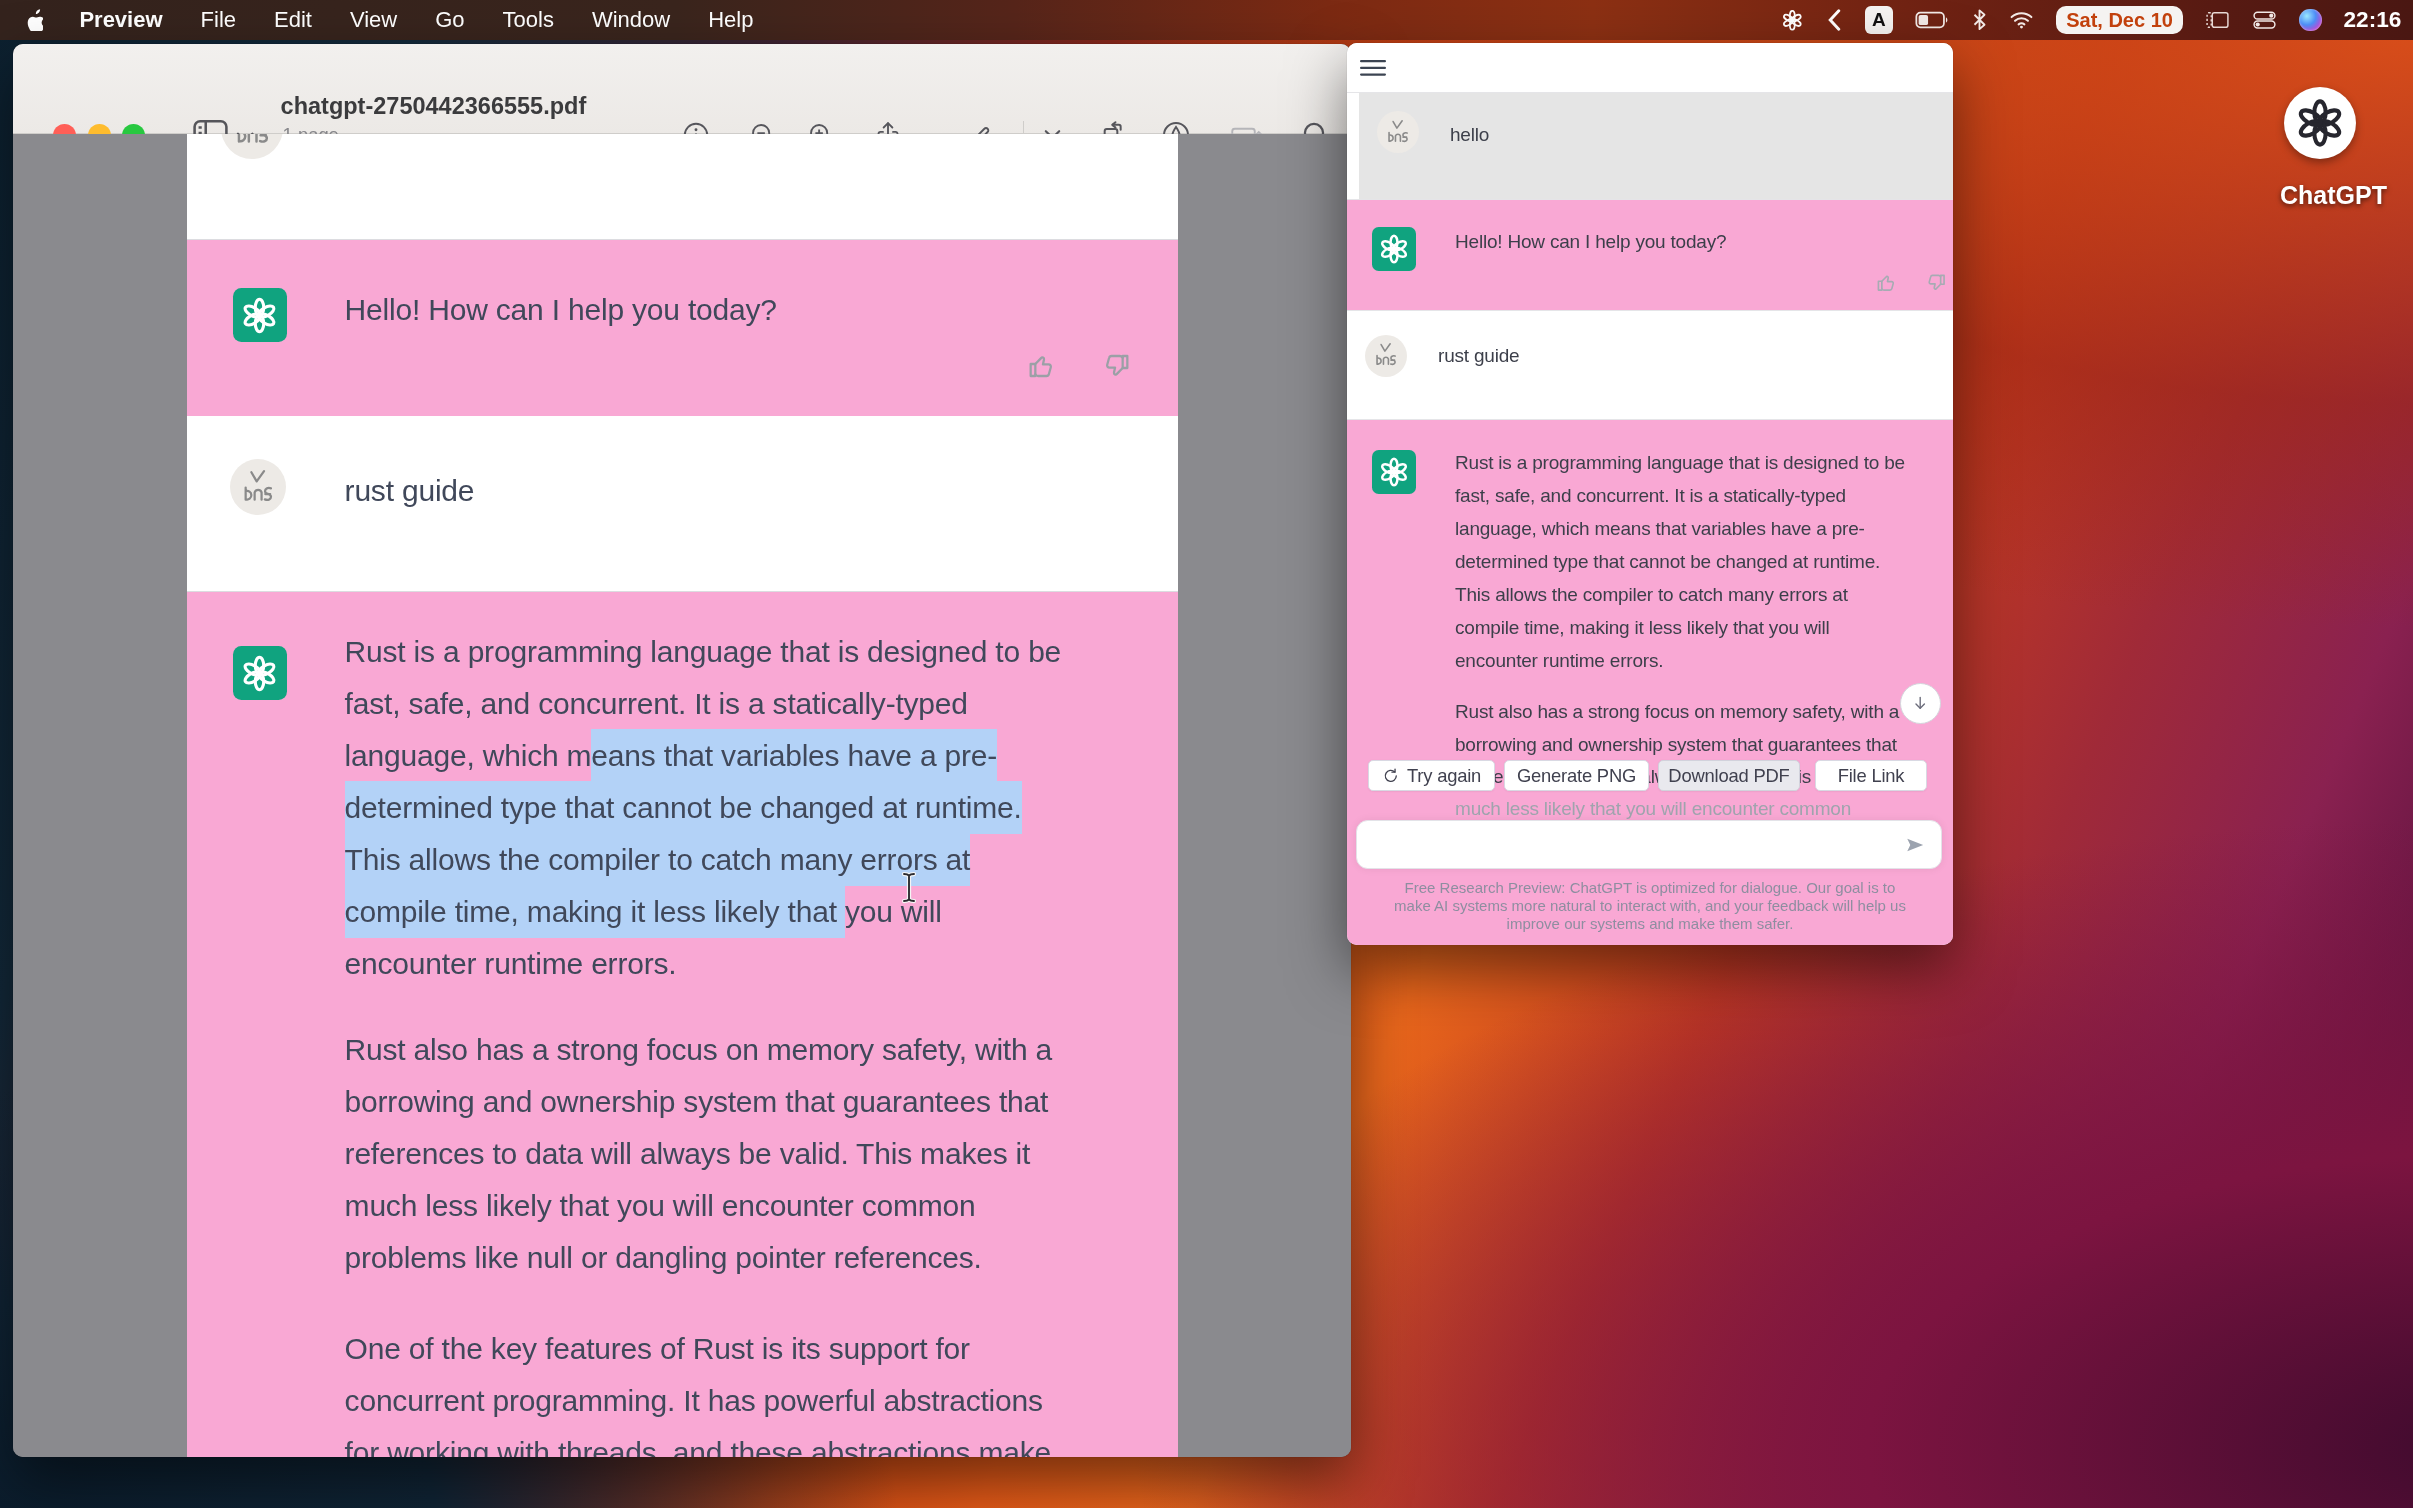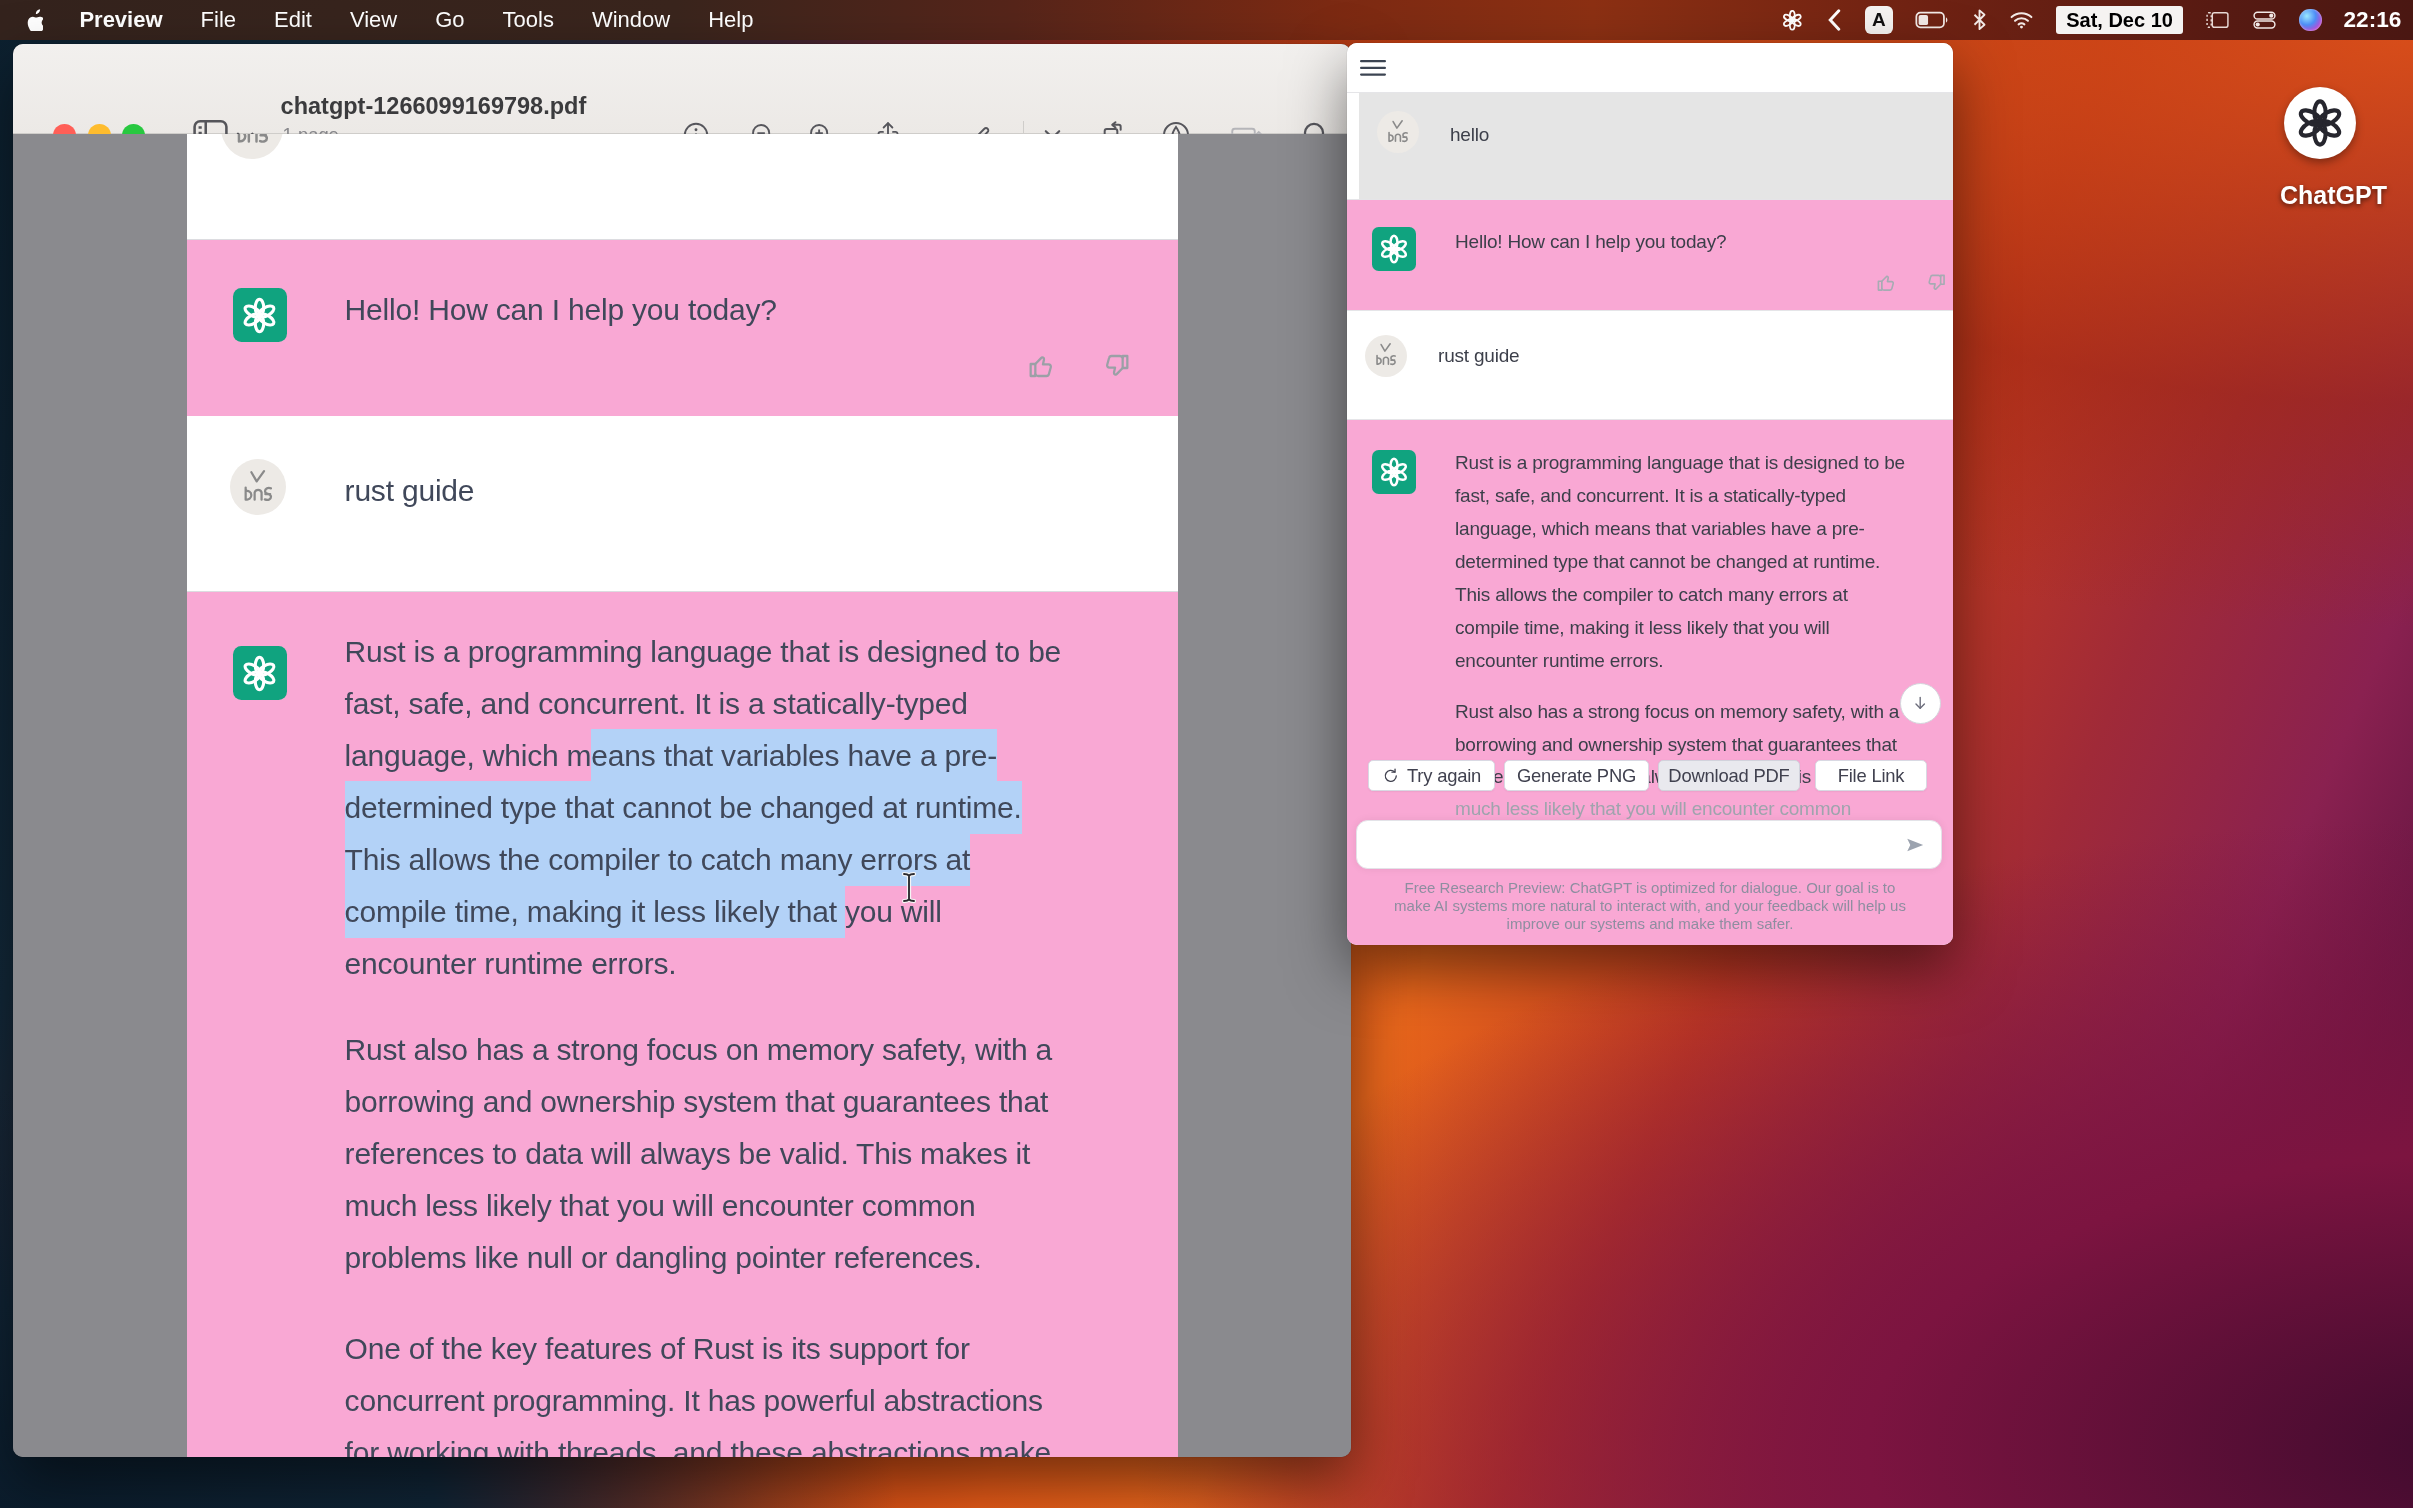--- a/index.html
+++ b/index.html
@@ -12,21 +12,21 @@
          linear-gradient(113deg,#0c202f 0%,#13293a 14%,#3c2230 26%,#86261a 37%,#c84714 46%,#e55a18 53%,#e8661c 60%,#c23a20 70%,#a02a38 79%,#8a2150 87%,#5e1340 94%,#3f0a2c 100%);}
   .abs{position:absolute;}
   svg{display:block;}
   
   #menubar{left:0;top:0;width:2413px;height:40px;
      background:linear-gradient(90deg,#34231d 0%,#3a251d 28%,#56251a 42%,#7c2a13 55%,#8c3013 66%,#6f2213 80%,#571a12 92%,#4a1712 100%);
      color:#fff;display:flex;align-items:center;font-size:22px;}
   .mitem{padding:0 19px;line-height:40px;}
   #menubar .appname{font-weight:bold;}
   #statuscluster{position:absolute;right:11.7px;top:0;height:40px;display:flex;align-items:center;gap:22px;}
-  .datepill{background:#f5f3f1;color:#000000;border-radius:3px;padding:2.5px 10px;font-size:20px;font-weight:bold;text-align:right;}
+  .datepill{background:#f5f3f1;color:#c2410c;border-radius:10px;padding:2.5px 10px;font-size:20px;font-weight:bold;text-align:right;}
   .timetxt{font-size:22.6px;font-weight:bold;}
   
   #deskicon{left:2253px;top:87px;width:134px;text-align:right;color:#fff;}
   #deskicon .circ{margin:0 auto;width:72px;height:72px;border-radius:50%;background:#fff;display:flex;align-items:center;justify-content:center;box-shadow:0 3.4px 8.4px rgba(0,0,0,.35);}
   #deskicon .lbl{margin-top:22px;font-size:25px;font-weight:bold;text-shadow:0 1.7px 5px rgba(0,0,0,.6);}
   
   #pvwin{left:12.6px;top:44px;width:1338px;height:1413px;border-radius:10px;overflow:hidden;
      box-shadow:0 25px 59px rgba(0,0,0,.5),0 0 0.8px rgba(0,0,0,.5);background:#8a8a8e;}
   #pvtitle{left:0;top:0;width:100%;height:89px;background:linear-gradient(#f2f0ee,#ece9e6);border-bottom:0.8px solid #cfcdca;}
   .tl{width:23.5px;height:23.5px;border-radius:50%;position:absolute;top:80px;}
@@ -191,21 +191,21 @@
           <line x1="4.5" y1="9.5" x2="6.5" y2="9.5"></line>
           <line x1="4.5" y1="13" x2="6.5" y2="13"></line>
       </svg>
     </span>
     <span class="abs" style="left:223px;top:87px;color:#55555a;">
       <svg width="18.4" height="13.4" viewBox="0 0 14 9" fill="none" stroke="currentColor" stroke-width="1.8" stroke-linecap="round">
           <path d="M1.5 1.5 L7 7 l5.5-5.5"></path>
         </svg>
     </span>
 
-    <div id="pvtitletext" class="abs">chatgpt-1266099169798.pdf</div>
+    <div id="pvtitletext" class="abs">chatgpt-2750442366555.pdf</div>
     <div id="pvsubtitle" class="abs">1 page</div>
 
     <span class="tbicon" style="left:665px;">
       <svg width="30" height="30" viewBox="0 0 24 24" fill="none" stroke="currentColor" stroke-width="1.5">
           <circle cx="12" cy="12" r="9"></circle>
           <circle cx="12" cy="7.8" r="1.15" fill="currentColor" stroke="none"></circle>
           <line x1="12" y1="10.8" x2="12" y2="16.8"></line>
         </svg>
     </span>
     <span class="tbicon" style="left:732px;">

